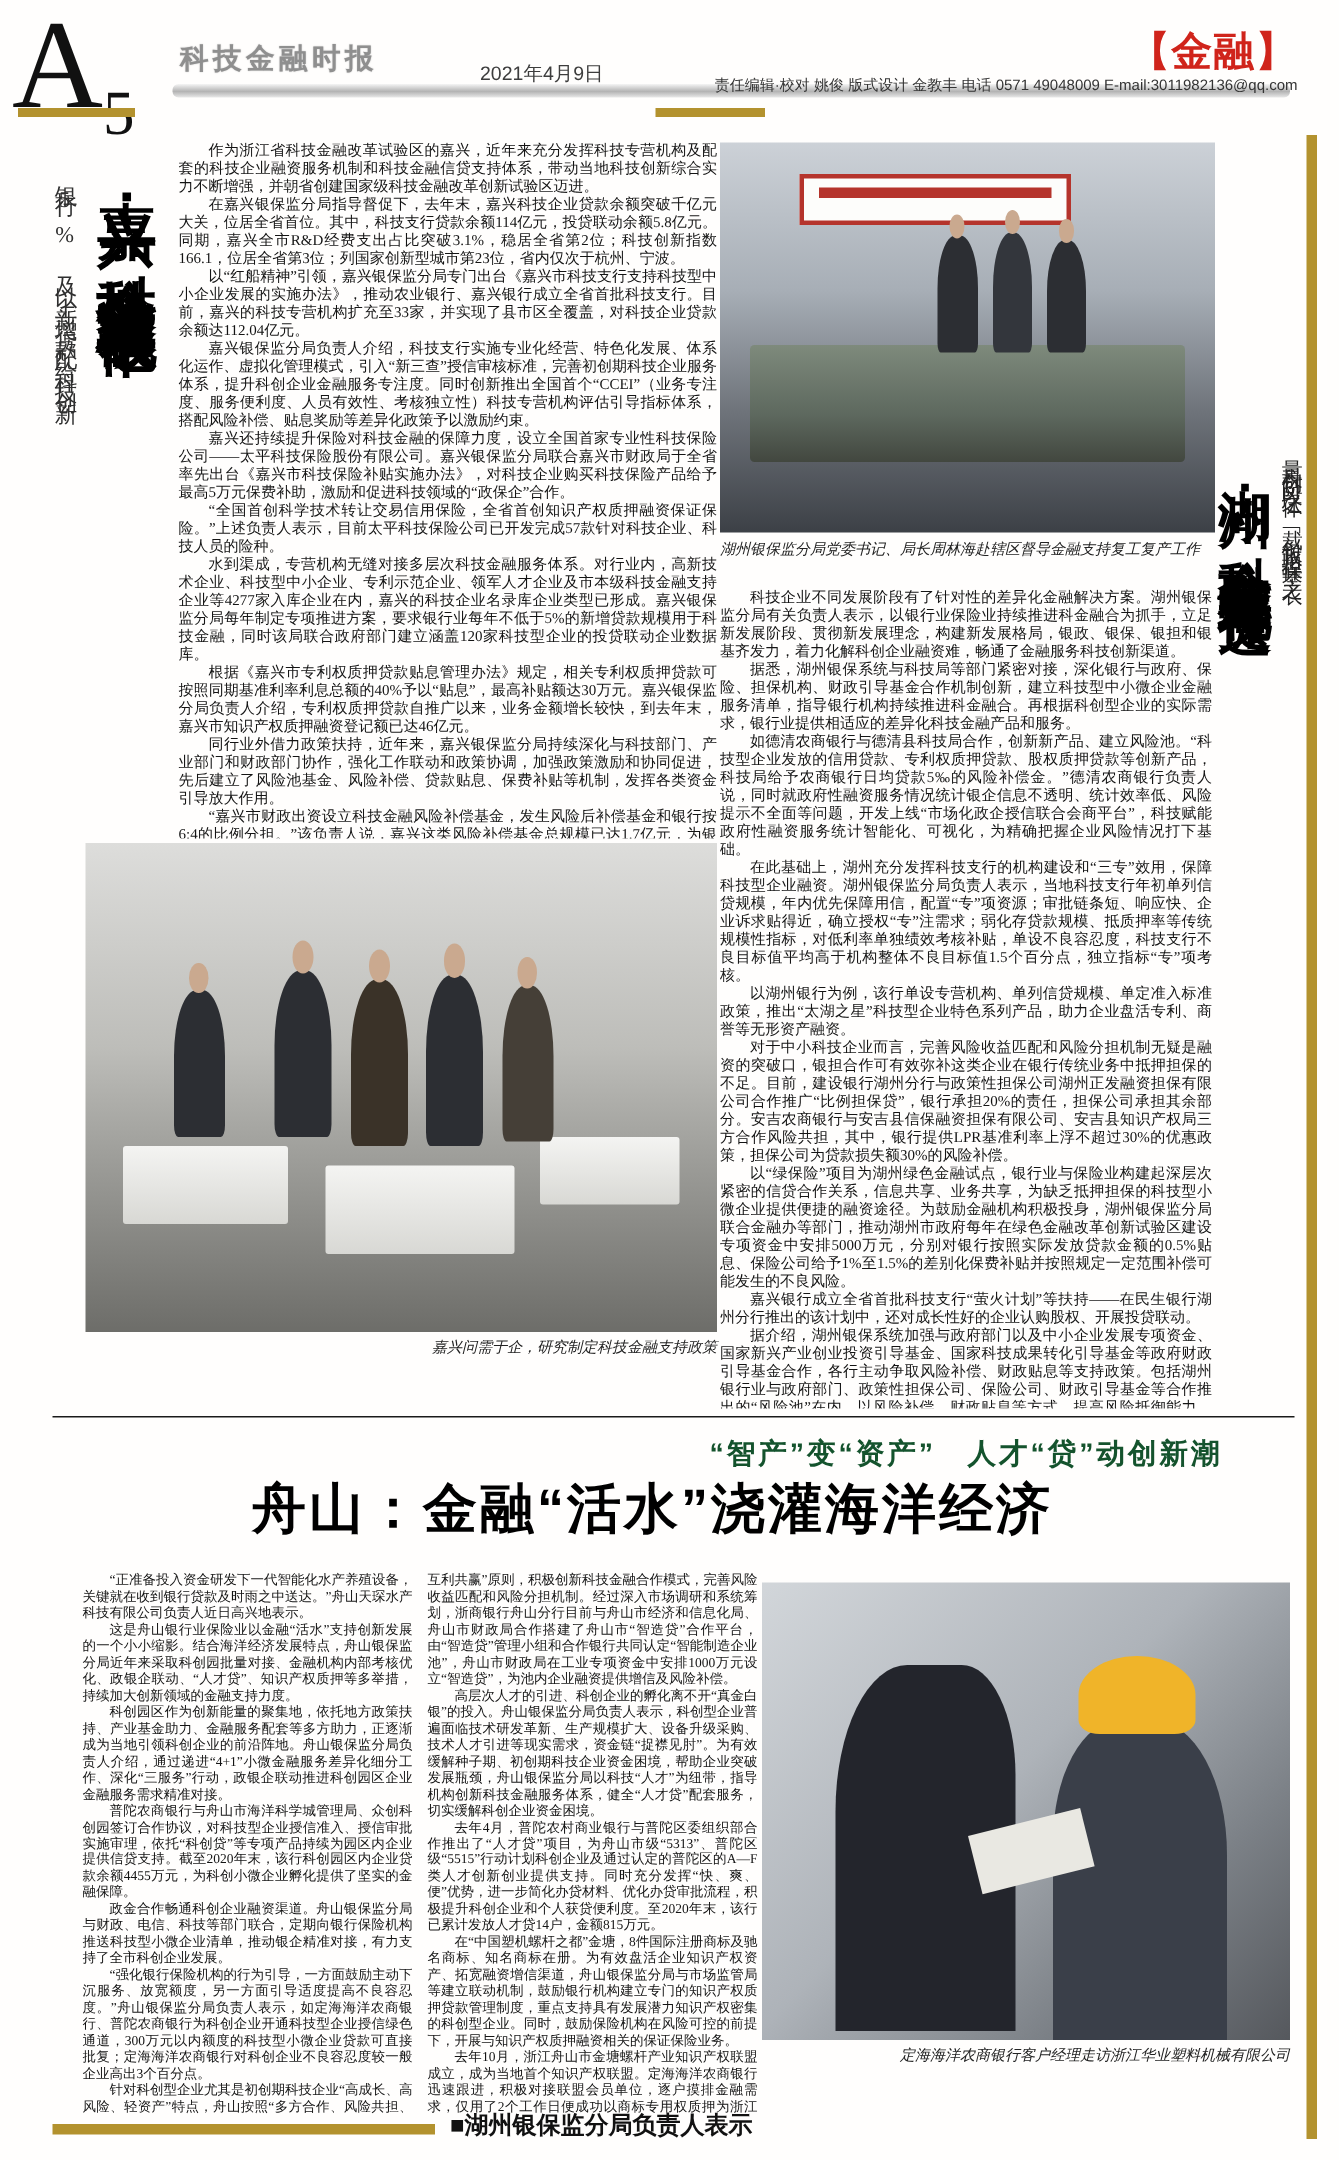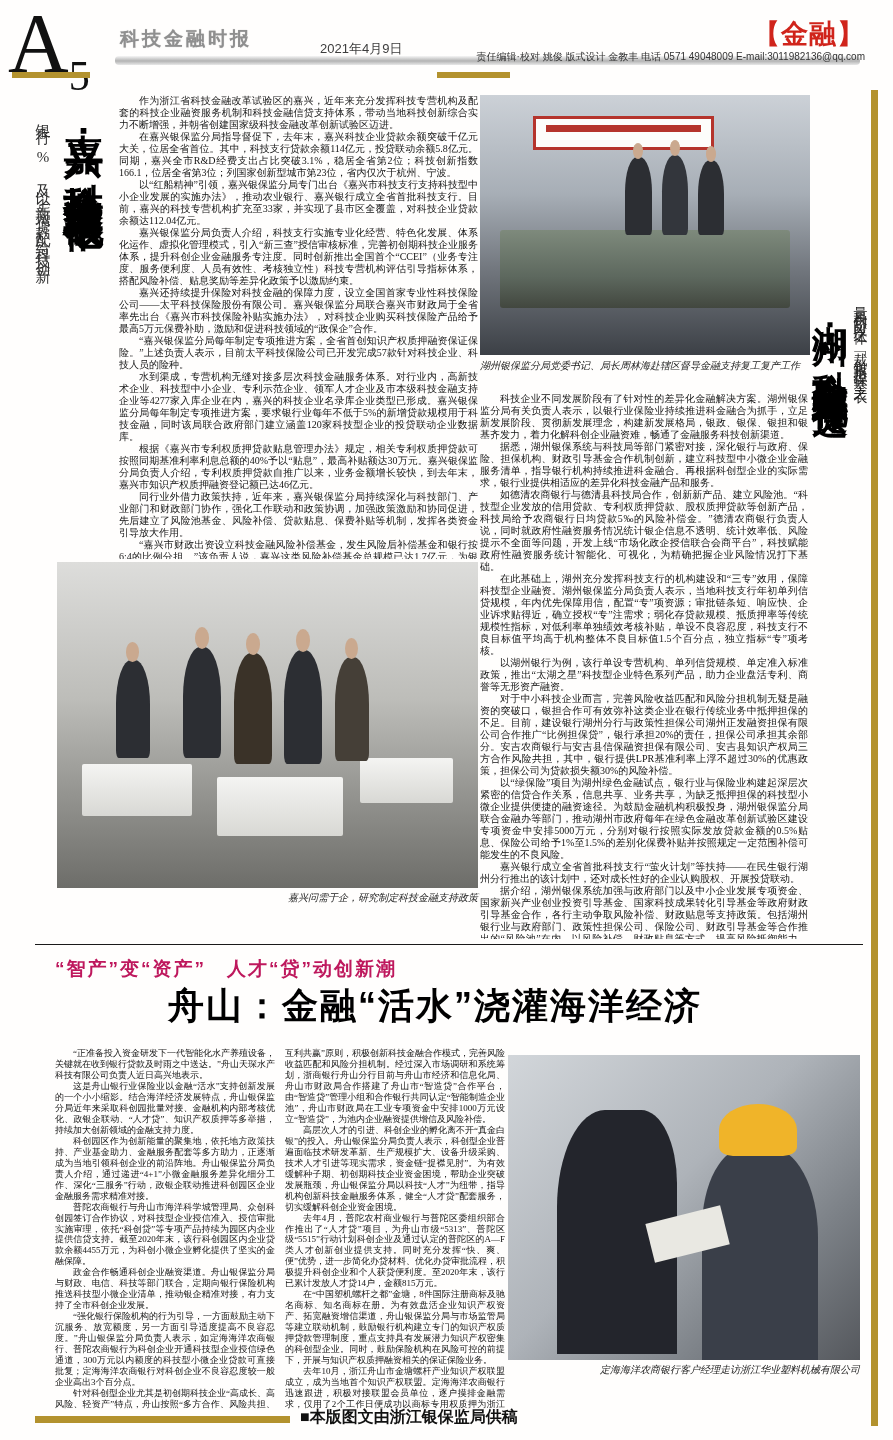--- a/index.html
+++ b/index.html
@@ -67,22 +67,22 @@
   .helmet { position:absolute; border-radius:50% 50% 18% 18%; }
   .paper-sheet { position:absolute; background:#e9e8e2; transform:rotate(-14deg); }
 
   .caption { position:absolute; font-style:italic; font-size:10px; color:#222; text-align:right; }
   .cap-hz { left:480px; top:359px; width:330px; }
   .cap-jx { left:57px; top:891px; width:421px; }
   .cap-zs { left:508px; top:1363px; width:352px; }
 
   
   .section-sep { position:absolute; left:35px; top:944px; width:828px; height:1px; background:#1a1a1a; }
-  .zs-kicker { position:absolute; left:55px; top:956px; width:760px; text-align:left;
-               font-size:19px; font-weight:bold; color:#be185d; letter-spacing:2px;
+  .zs-kicker { position:absolute; left:55px; top:956px; width:760px; text-align:right;
+               font-size:19px; font-weight:bold; color:#14532d; letter-spacing:2px;
                font-family:"Liberation Sans", sans-serif; }
   .zs-head { position:absolute; left:55px; top:982px; width:760px; text-align:center;
              font-size:36px; font-weight:bold; color:#000; letter-spacing:2px;
              font-family:"Liberation Sans", sans-serif; }
 
   
   .bar-footer { left:35px; top:1416px; width:255px; height:7px; }
   .footer-note { position:absolute; left:300px; top:1407px; font-size:16px; font-weight:bold;
                  color:#111; font-family:"Liberation Sans", sans-serif; }
 </style>
@@ -106,21 +106,21 @@
 
   <section>
     <div class="vtext jx-sub">银行5%及以上新增贷款配给科技创新</div>
     <h1 class="vtext jx-head">嘉兴：科技企业贷款余额破千亿</h1>
     <div class="body-text jx-text">
         <p>作为浙江省科技金融改革试验区的嘉兴，近年来充分发挥科技专营机构及配套的科技企业融资服务机制和科技金融信贷支持体系，带动当地科技创新综合实力不断增强，并朝省创建国家级科技金融改革创新试验区迈进。</p>
         <p>在嘉兴银保监分局指导督促下，去年末，嘉兴科技企业贷款余额突破千亿元大关，位居全省首位。其中，科技支行贷款余额114亿元，投贷联动余额5.8亿元。同期，嘉兴全市R&amp;D经费支出占比突破3.1%，稳居全省第2位；科技创新指数166.1，位居全省第3位；列国家创新型城市第23位，省内仅次于杭州、宁波。</p>
         <p>以“红船精神”引领，嘉兴银保监分局专门出台《嘉兴市科技支行支持科技型中小企业发展的实施办法》，推动农业银行、嘉兴银行成立全省首批科技支行。目前，嘉兴的科技专营机构扩充至33家，并实现了县市区全覆盖，对科技企业贷款余额达112.04亿元。</p>
         <p>嘉兴银保监分局负责人介绍，科技支行实施专业化经营、特色化发展、体系化运作、虚拟化管理模式，引入“新三查”授信审核标准，完善初创期科技企业服务体系，提升科创企业金融服务专注度。同时创新推出全国首个“CCEI”（业务专注度、服务便利度、人员有效性、考核独立性）科技专营机构评估引导指标体系，搭配风险补偿、贴息奖励等差异化政策予以激励约束。</p>
         <p>嘉兴还持续提升保险对科技金融的保障力度，设立全国首家专业性科技保险公司——太平科技保险股份有限公司。嘉兴银保监分局联合嘉兴市财政局于全省率先出台《嘉兴市科技保险补贴实施办法》，对科技企业购买科技保险产品给予最高5万元保费补助，激励和促进科技领域的“政保企”合作。</p>
-        <p>“嘉兴银保监分局每年制定专项推进方案，全省首创知识产权质押融资保证保险。”上述负责人表示，目前太平科技保险公司已开发完成57款针对科技企业、科技人员的险种。</p>
+        <p>“全国首创科学技术转让交易信用保险，全省首创知识产权质押融资保证保险。”上述负责人表示，目前太平科技保险公司已开发完成57款针对科技企业、科技人员的险种。</p>
         <p>水到渠成，专营机构无缝对接多层次科技金融服务体系。对行业内，高新技术企业、科技型中小企业、专利示范企业、领军人才企业及市本级科技金融支持企业等4277家入库企业在内，嘉兴的科技企业名录库企业类型已形成。嘉兴银保监分局每年制定专项推进方案，要求银行业每年不低于5%的新增贷款规模用于科技金融，同时该局联合政府部门建立涵盖120家科技型企业的投贷联动企业数据库。</p>
         <p>根据《嘉兴市专利权质押贷款贴息管理办法》规定，相关专利权质押贷款可按照同期基准利率利息总额的40%予以“贴息”，最高补贴额达30万元。嘉兴银保监分局负责人介绍，专利权质押贷款自推广以来，业务金额增长较快，到去年末，嘉兴市知识产权质押融资登记额已达46亿元。</p>
         <p>同行业外借力政策扶持，近年来，嘉兴银保监分局持续深化与科技部门、产业部门和财政部门协作，强化工作联动和政策协调，加强政策激励和协同促进，先后建立了风险池基金、风险补偿、贷款贴息、保费补贴等机制，发挥各类资金引导放大作用。</p>
         <p>“嘉兴市财政出资设立科技金融风险补偿基金，发生风险后补偿基金和银行按6:4的比例分担。”该负责人说，嘉兴这类风险补偿基金总规模已达1.7亿元，为银行机构向科技型企业提供信贷融资提供了坚实的风险保障。</p>
       </div>
     <div class="photo photo-jx">
       <div class="table-white" style="left:6%;top:62%;width:26%;height:16%;"></div>
       <div class="table-white" style="left:38%;top:66%;width:30%;height:18%;"></div>
       <div class="table-white" style="left:72%;top:60%;width:22%;height:14%;"></div>
       <div class="fig" style="left:30%;top:26%;width:9%;height:34%;">
@@ -195,15 +195,15 @@
     <div class="photo photo-zs">
       <div class="fig" style="left:14%;top:18%;width:34%;height:80%;border-radius:40% 30% 0 0;background:#23252c;"></div>
       <div class="fig" style="left:55%;top:30%;width:33%;height:70%;border-radius:38% 42% 0 0;background:#3a3f49;"></div>
       <div class="helmet" style="left:60%;top:16%;width:22%;height:17%;background:#f0b429;"></div>
       <div class="paper-sheet" style="left:40%;top:52%;width:22%;height:13%;"></div>
     </div>
     <div class="caption cap-zs">定海海洋农商银行客户经理走访浙江华业塑料机械有限公司</div>
   </section>
 
   <div class="gold-bar bar-footer"></div>
-  <div class="footer-note">■本版图文由浙江银保监局供稿</div>
+  <div class="footer-note">■湖州银保监分局负责人表示</div>
 
 </div>
 
 </body></html>

